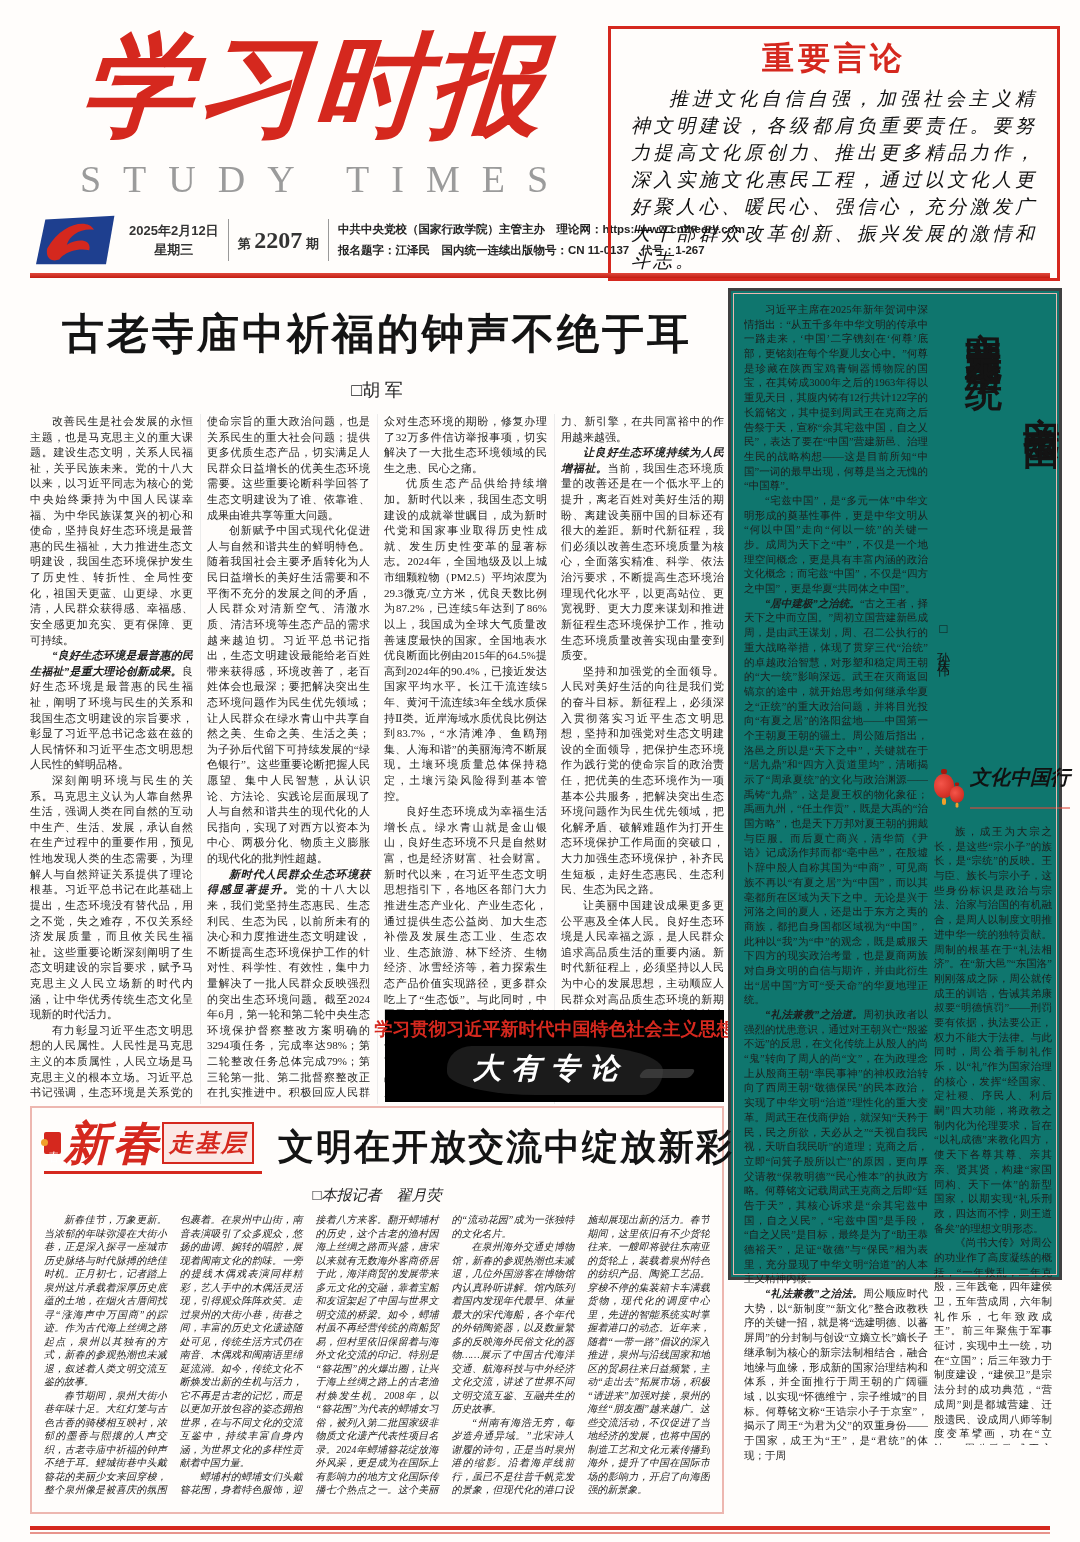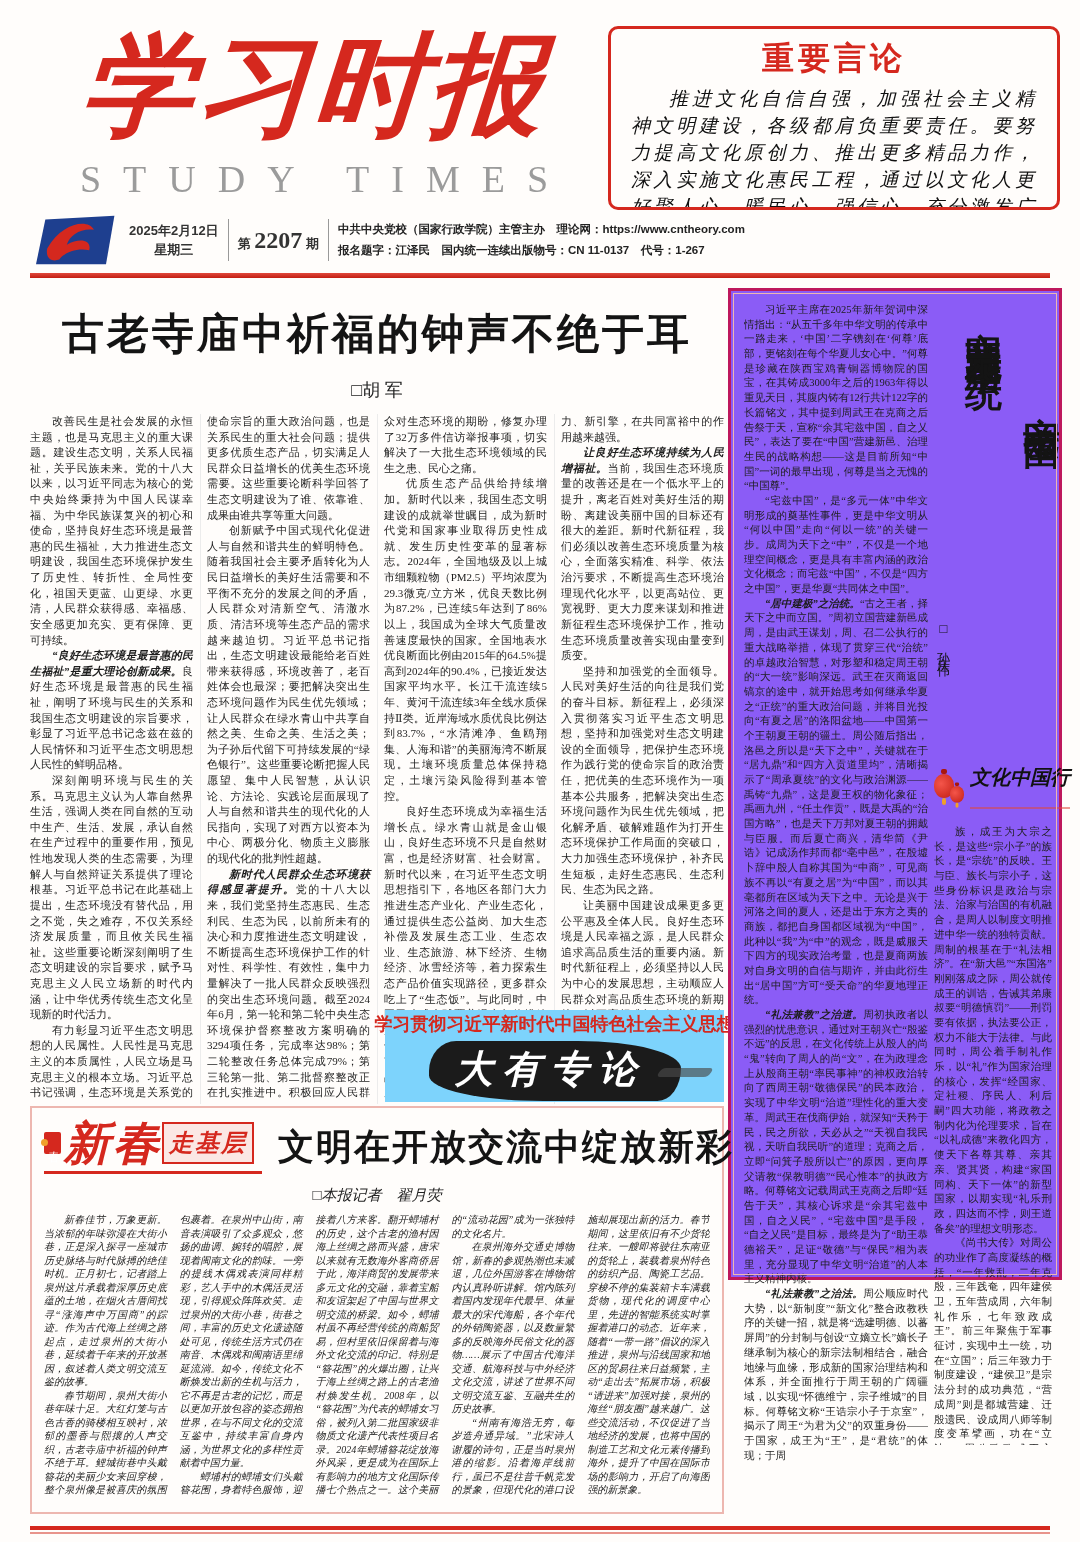--- a/index.html
+++ b/index.html
@@ -20,52 +20,52 @@
   .dl-sep { border-left:1px solid #999; height:42px; }
   .dl-date { font-size:13px; font-weight:bold; text-align:center; line-height:1.5; white-space:nowrap; }
   .dl-issue { font-size:13px; font-weight:bold; white-space:nowrap; }
   .dl-issue b { font-size:24px; font-family:"Liberation Serif",serif; }
   .dl-pub { font-size:11.5px; font-weight:bold; line-height:1.8; white-space:nowrap; color:#222; }
 
   .header-rule { position:absolute; left:30px; top:273px; width:1020px; height:5px;
                  background:linear-gradient(#e0493c,#c21d12); }
 
   
-  .quote-box { position:absolute; left:608px; top:26px; width:452px; height:184px;
-               border:3px solid #d5281e; border-radius:10px; padding:8px 20px 0; overflow:hidden; }
+  .quote-box { position:absolute; left:608px; top:26px; width:452px; height:255px;
+               border:3px solid #d5281e; border-radius:0; padding:8px 20px 0; overflow:hidden; }
   .quote-title { text-align:center; color:#d5281e; font-size:32px; font-weight:900;
                  letter-spacing:4px; font-family:"DejaVu Sans",sans-serif; }
   .quote-body { margin-top:5px; font-size:19px; letter-spacing:3px; line-height:1.42;
                 text-align:justify; text-indent:2em; font-style:italic; color:#111; }
 
   
   .main-article { position:absolute; left:30px; top:290px; width:694px; }
   .main-headline { font-size:42px; font-weight:900; text-align:center; letter-spacing:3px;
                    color:#141414; margin-top:16px; }
   .main-author { text-align:center; font-size:18px; margin:16px 0 12px; color:#222; }
   .main-body { column-count:4; column-gap:14px; column-rule:1px solid #ececec;
                font-size:11px; line-height:1.42; text-align:justify; height:690px;
                overflow:hidden; color:#1d1d1d; }
   .main-body p, .r-text p, .bottom-body p { text-indent:2em; margin:0; }
   .lead { font-weight:bold; font-style:italic; }
 
   
-  .banner { position:absolute; left:385px; top:1010px; width:339px; height:92px; background:#7dd3fc;
+  .banner { position:absolute; left:385px; top:1010px; width:339px; height:92px; background:#000000;
             display:flex; flex-direction:column; align-items:center; justify-content:center; gap:5px; }
   .banner-l1 { color:#d5281e; font-size:18px; font-weight:900; white-space:nowrap;
                font-family:"DejaVu Sans",sans-serif; }
-  .banner-brush { position:relative; background:#1b1b1b; color:#fff; font-size:38px; font-weight:bold;
+  .banner-brush { position:relative; background:#1b1b1b; color:#fff; font-size:29px; font-weight:bold;
                   font-style:italic; letter-spacing:10px; padding:3px 34px 6px 26px;
                   border-radius:30px 45% 26px 50% / 55% 30px 60% 28px; }
   .banner-brush::after { content:""; position:absolute; right:-30px; top:46%; width:52px; height:9px;
                   background:#4a4a4a; transform:skewX(-35deg); border-radius:4px; opacity:.65; }
 
   
   .right-box { position:absolute; left:728px; top:288px; width:334px; height:992px;
-               border:3px solid #be185d; background:#8b5cf6; }
+               border:3px solid #404040; background:#0f766e; }
   .right-box::after { content:""; position:absolute; inset:2px; border:1px solid #efb6af; pointer-events:none; }
   .r-text { font-size:10.5px; line-height:1.4; text-align:justify; color:#1d1d1d; overflow:hidden; }
   .r-col1 { position:absolute; left:13px; top:12px; width:184px; height:1206px; }
   .r-side { position:absolute; left:203px; top:12px; width:118px; height:1206px; }
   .r-title { writing-mode:vertical-rl; height:420px; font-weight:900; color:#141414; }
   .r-title .t1 { font-size:37px; letter-spacing:6px; padding-top:84px; margin-left:8px; }
   .r-title .t2 { font-size:37px; letter-spacing:5px; }
   .r-title .t-author { font-size:13px; font-weight:normal; letter-spacing:6px; padding-top:318px; margin-right:6px; }
   .r-badge { margin-top:34px; height:58px; display:flex; align-items:center; gap:3px; }
   .lantern { position:relative; width:20px; height:24px; flex:0 0 20px;
@@ -198,21 +198,21 @@
           <span>春</span><i></i>
         </span>
         <span class="nc-big">新</span>
         <span class="nc-big">春</span>
         <span class="nc-box">走基层</span>
       </div>
       <div class="bottom-headline">文明在开放交流中绽放新彩</div>
     </div>
     <div class="bottom-author">□本报记者　翟月荧</div>
     <div class="bottom-body">
-        <p>新春佳节，万象更新。当浓郁的年味弥漫在大街小巷，正是深入探寻一座城市历史脉络与时代脉搏的绝佳时机。正月初七，记者踏上泉州这片承载着深厚历史底蕴的土地，在烟火古厝间找寻“涨海声中万国商”的踪迹。作为古代海上丝绸之路起点，走过泉州的大街小巷，延续着千年来的开放基因，叙述着人类文明交流互鉴的故事。</p>
+        <p>新春佳节，万象更新。当浓郁的年味弥漫在大街小巷，正是深入探寻一座城市历史脉络与时代脉搏的绝佳时机。正月初七，记者踏上泉州这片承载着深厚历史底蕴的土地，在烟火古厝间找寻“涨海声中万国商”的踪迹。作为古代海上丝绸之路起点，泉州以其独有的方式，新春的参观热潮也未减退，叙述着人类文明交流互鉴的故事。</p>
         <p>春节期间，泉州大街小巷年味十足。大红灯笼与古色古香的骑楼相互映衬，浓郁的墨香与熙攘的人声交织，古老寺庙中祈福的钟声不绝于耳。鲤城街巷中头戴簪花的美丽少女来回穿梭，整个泉州像是被喜庆的氛围包裹着。在泉州中山街，南音表演吸引了众多观众，悠扬的曲调、婉转的唱腔，展现着闽南文化的韵味。一旁的提线木偶戏表演同样精彩，艺人手中的木偶活灵活现，引得观众阵阵欢笑。走过泉州的大街小巷，街巷之间，丰富的历史文化遗迹随处可见，传统生活方式仍在南音、木偶戏和闽南语里绵延流淌。如今，传统文化不断焕发出新的生机与活力，它不再是古老的记忆，而是以更加开放包容的姿态拥抱世界，在与不同文化的交流互鉴中，持续丰富自身内涵，为世界文化的多样性贡献着中国力量。</p>
         <p>蟳埔村的蟳埔女们头戴簪花围，身着特色服饰，迎接着八方来客。翻开蟳埔村的历史，这个古老的渔村因海上丝绸之路而兴盛，唐宋以来就有无数海外客商侨居于此，海洋商贸的发展带来多元文化的交融，靠着宝船和友谊架起了中国与世界文明交流的桥梁。如今，蟳埔村虽不再经营传统的商船贸易，但村里依旧保留着与海外文化交流的印记。特别是“簪花围”的火爆出圈，让兴于海上丝绸之路上的古老渔村焕发生机。2008年，以“簪花围”为代表的蟳埔女习俗，被列入第二批国家级非物质文化遗产代表性项目名录。2024年蟳埔簪花绽放海外风采，更是成为在国际上有影响力的地方文化国际传播七个热点之一。这个美丽的“流动花园”成为一张独特的文化名片。</p>
         <p>在泉州海外交通史博物馆，新春的参观热潮也未减退，几位外国游客在博物馆内认真聆听讲解。馆内陈列着国内发现年代最早、体量最大的宋代海船，各个年代的外销陶瓷器，以及数量繁多的反映海外民俗文化的器物……展示了中国古代海洋交通、航海科技与中外经济文化交流，讲述了世界不同文明交流互鉴、互融共生的历史故事。</p>
         <p>“州南有海浩无穷，每岁造舟通异域。”北宋诗人谢履的诗句，正是当时泉州港的缩影。沿着海岸线前行，虽已不是往昔千帆竞发的景象，但现代化的港口设施却展现出新的活力。春节期间，这里依旧有不少货轮往来。一艘即将驶往东南亚的货轮上，装载着泉州特色的纺织产品、陶瓷工艺品。穿梭不停的集装箱卡车满载货物，现代化的调度中心里，先进的智能系统实时掌握着港口的动态。近年来，随着“一带一路”倡议的深入推进，泉州与沿线国家和地区的贸易往来日益频繁，主动“走出去”拓展市场，积极“请进来”加强对接，泉州的海丝“朋友圈”越来越广。这些交流活动，不仅促进了当地经济的发展，也将中国的制造工艺和文化元素传播到海外，提升了中国在国际市场的影响力，开启了向海图强的新景象。</p>
       </div>
   </div>
 
   <div class="bottom-rule">
     <div class="a"></div>
     <div class="b"></div>

